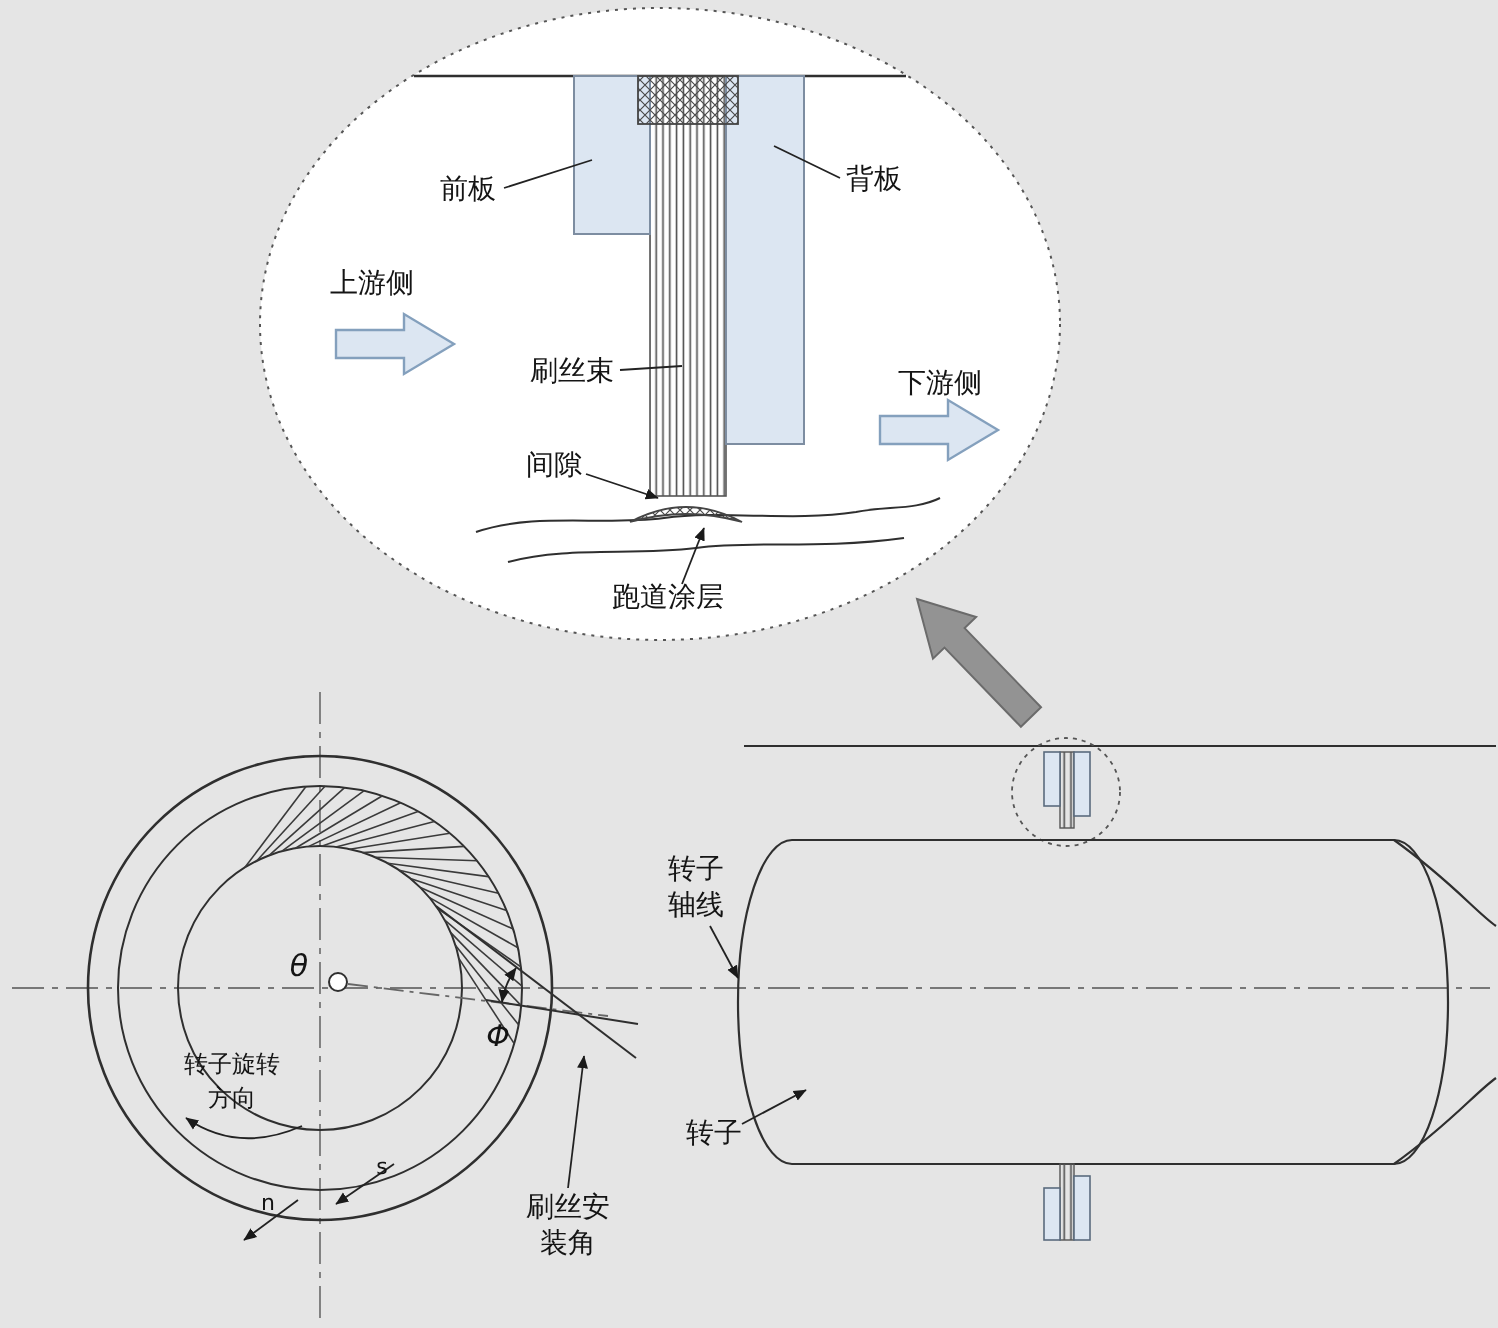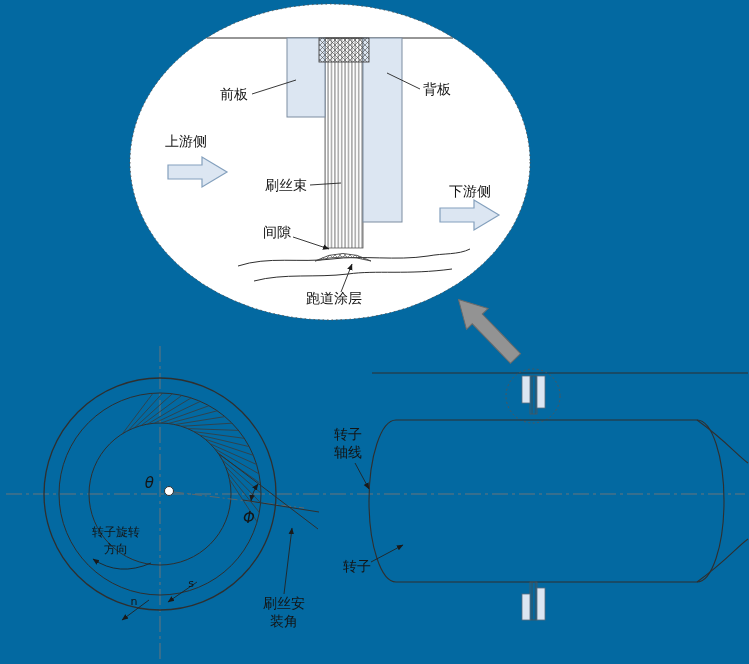--- a/index.html
+++ b/index.html
@@ -1,16 +1,16 @@
 <!DOCTYPE html>
 <html><head>
 <meta charset="utf-8">
 <style>
   html,body{margin:0;padding:0;background:#ffffff;}
-  .canvas{position:relative;width:749px;height:664px;background:#0369a1;
+  .canvas{position:relative;width:749px;height:664px;background:#e5e5e5;
           font-family:"DejaVu Sans","Liberation Sans",sans-serif;overflow:hidden;}
   svg{display:block;}
   text{fill:#141414;font-family:"DejaVu Sans","Liberation Sans",sans-serif;}
   .lbl{font-size:14px;}
   .lbl-sm{font-size:12px;}
   .lbl-xs{font-size:11px;}
   .sym{font-size:15px;font-style:italic;}
 </style>
 </head>
 <body>

